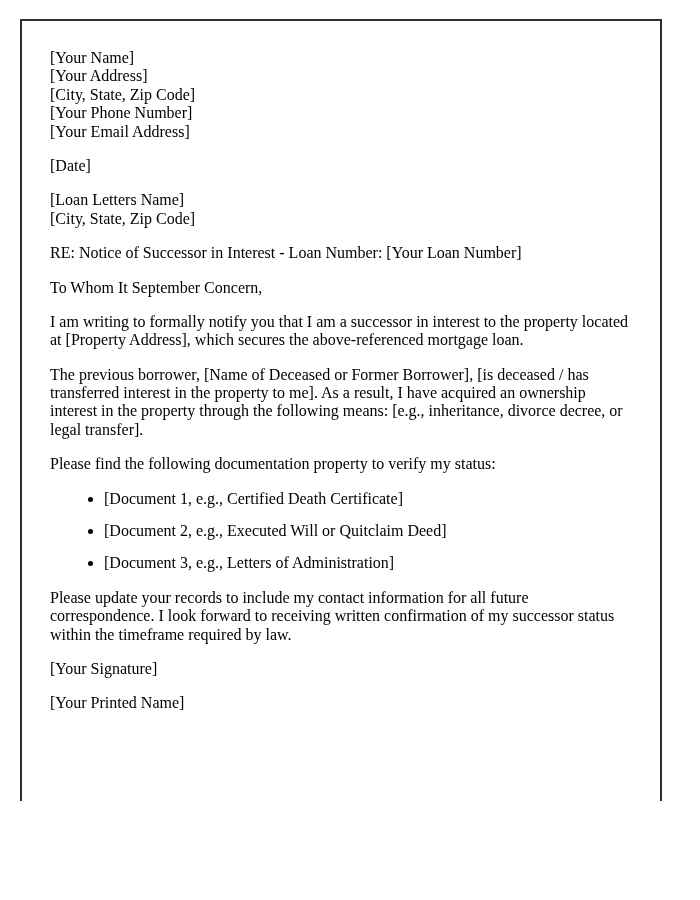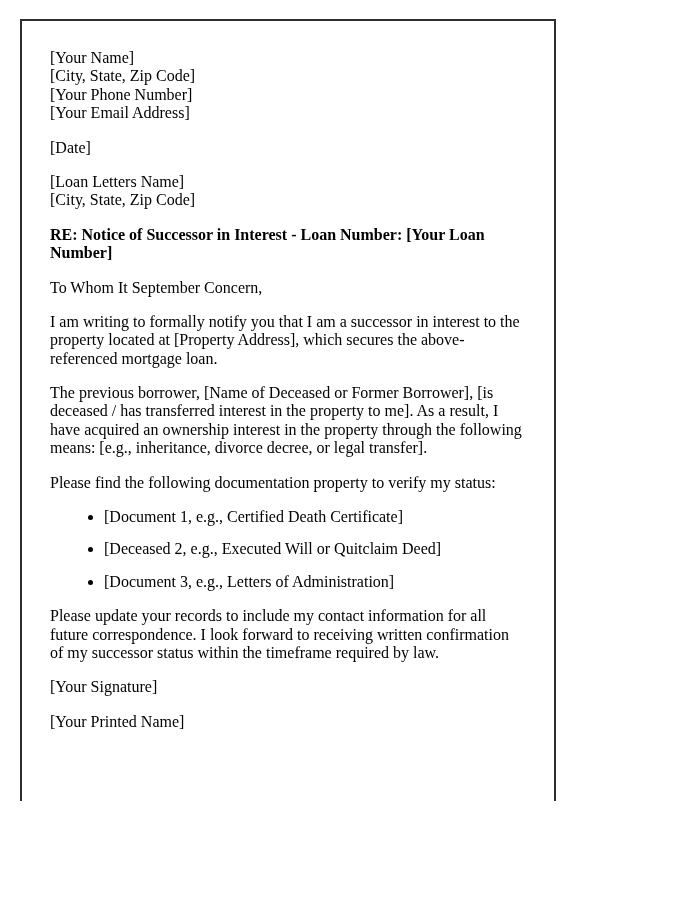--- a/index.html
+++ b/index.html
@@ -10,51 +10,52 @@
   body {
     width: 700px;
     height: 900px;
     position: relative;
     overflow: hidden;
   }
   .letter-frame {
     position: absolute;
     left: 20px;
     top: 19px;
-    width: 536px;
+    width: 642px;
     height: 782px;
     box-sizing: border-box;
     border: 2px solid #2f2f2f;
     border-bottom: none;          
     padding: 28px 30px 0 28px;
     overflow: hidden;
     background: #ffffff;
     font-family: "Liberation Serif", "DejaVu Serif", serif;
     font-size: 16px;
     line-height: 1.15;
     color: #000000;
   }
   .block { margin: 0 0 16px 0; }
   .line  { white-space: pre-wrap; }
   .para  { margin: 0 0 16px 0; }
-  .subject { font-weight: bold; }
+  .subject { font-weight: normal; }
   ul.attachments {
     margin: 16px 0;
     padding-left: 40px;
     list-style-type: disc;
   }
   ul.attachments li { margin: 14px; }
 </style>
 </head>
 <body>
 
 <div class="letter-frame">
 
   <div class="block">
     <div class="line">[Your Name]</div>
+    <div class="line">[Your Address]</div>
     <div class="line">[City, State, Zip Code]</div>
     <div class="line">[Your Phone Number]</div>
     <div class="line">[Your Email Address]</div>
   </div>
 
   <div class="block">[Date]</div>
 
   <div class="block">
     <div class="line">[Loan Letters Name]</div>
     <div class="line">[City, State, Zip Code]</div>
@@ -65,21 +66,21 @@
   <div class="para">To Whom It September Concern,</div>
 
   <div class="para">I am writing to formally notify you that I am a successor in interest to the property located at [Property Address], which secures the above-referenced mortgage loan.</div>
 
   <div class="para">The previous borrower, [Name of Deceased or Former Borrower], [is deceased / has transferred interest in the property to me]. As a result, I have acquired an ownership interest in the property through the following means: [e.g., inheritance, divorce decree, or legal transfer].</div>
 
   <div class="para">Please find the following documentation property to verify my status:</div>
 
   <ul class="attachments">
     <li>[Document 1, e.g., Certified Death Certificate]</li>
-    <li>[Deceased 2, e.g., Executed Will or Quitclaim Deed]</li>
+    <li>[Document 2, e.g., Executed Will or Quitclaim Deed]</li>
     <li>[Document 3, e.g., Letters of Administration]</li>
   </ul>
 
 
   <div class="para">Please update your records to include my contact information for all future correspondence. I look forward to receiving written confirmation of my successor status within the timeframe required by law.</div>
 
 
   <div class="para">[Your Signature]</div>
 
   <div class="para">[Your Printed Name]</div>

